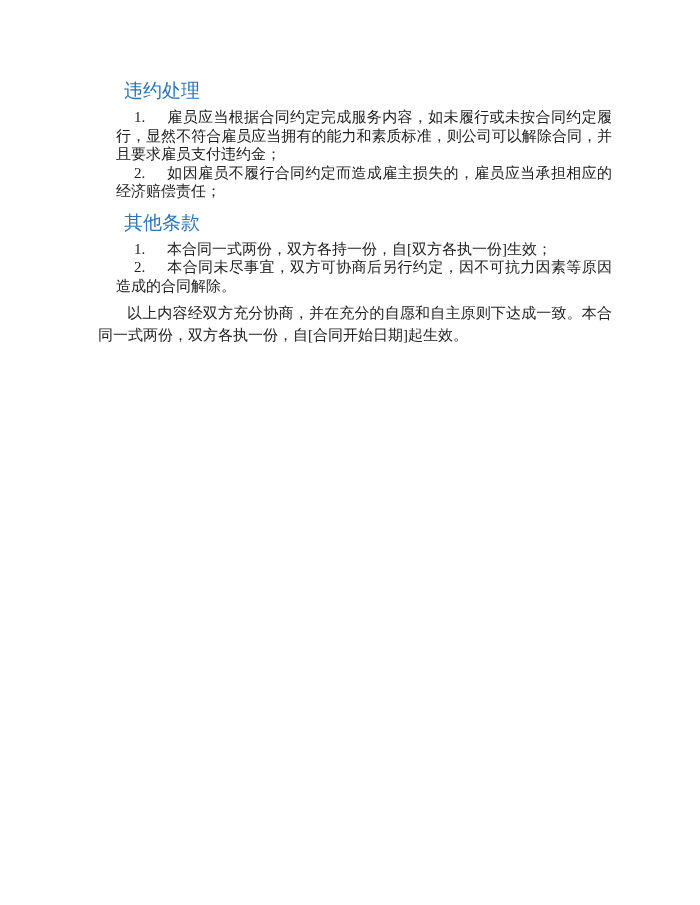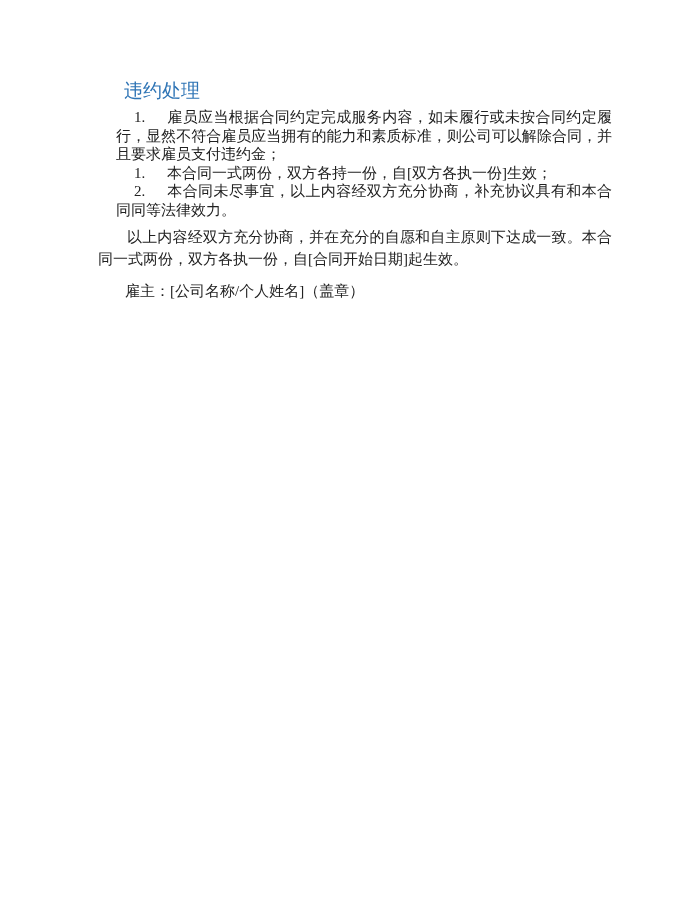--- a/index.html
+++ b/index.html
@@ -68,28 +68,31 @@
 <body>
 
 <div class="page">
   <div class="content">
 
     <h2 class="section-heading">违约处理</h2>
 
     <div class="li">
       <span class="num">1.</span><span>雇员应当根据合同约定完成服务内容，如未履行或未按合同约定履行，显然不符合雇员应当拥有的能力和素质标准，则公司可以解除合同，并且要求雇员支付违约金；</span>
     </div>
+    <div class="li">
+      <span class="num">2.</span><span>如因雇员不履行合同约定而造成雇主损失的，雇员应当承担相应的经济赔偿责任；</span>
+    </div>
 
+    <h2 class="section-heading second">其他条款</h2>
 
     <div class="li">
       <span class="num">1.</span><span>本合同一式两份，双方各持一份，自[双方各执一份]生效；</span>
     </div>
     <div class="li">
-      <span class="num">2.</span><span>本合同未尽事宜，以上内容经双方充分协商，补充协议具有和本合同同等法律效力。</span>
+      <span class="num">2.</span><span>本合同未尽事宜，双方可协商后另行约定，因不可抗力因素等原因造成的合同解除。</span>
     </div>
 
     <p class="closing">以上内容经双方充分协商，并在充分的自愿和自主原则下达成一致。本合同一式两份，双方各执一份，自[合同开始日期]起生效。</p>
 
-    <p class="sig employer">雇主：[公司名称/个人姓名]（盖章）</p>
 
 
   </div>
 </div>
 
 </body></html>

